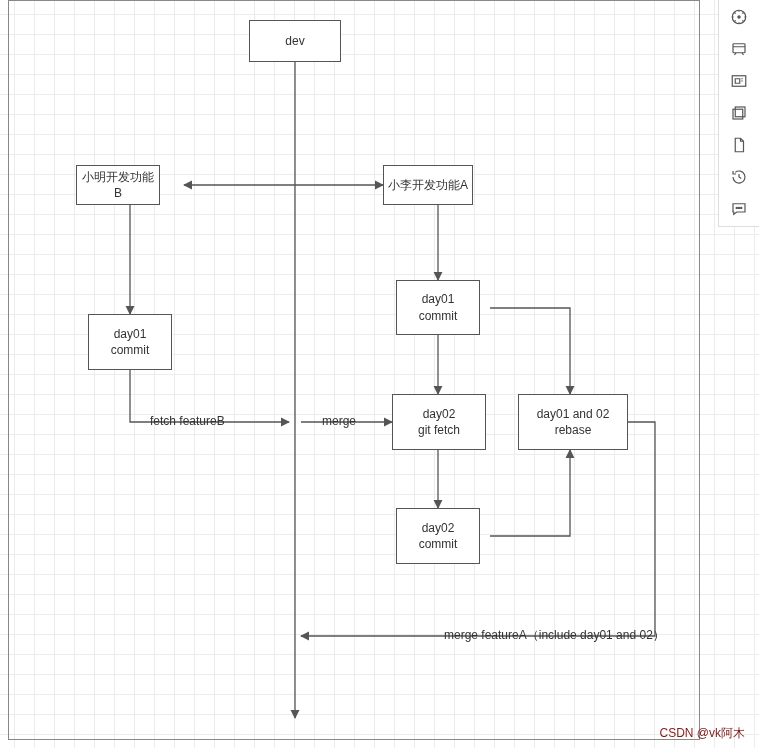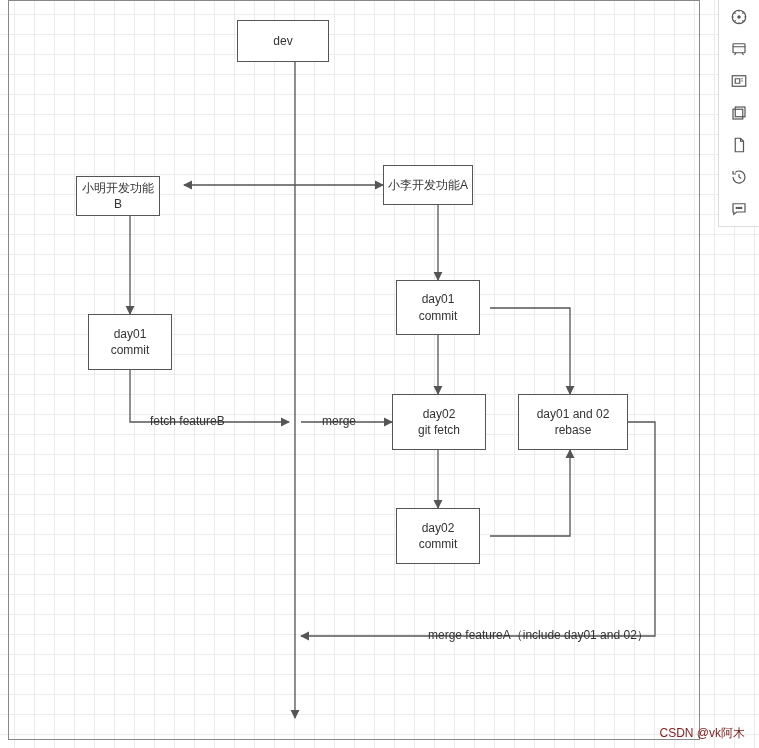--- a/index.html
+++ b/index.html
@@ -53,43 +53,43 @@
       <line x1="438" y1="450" x2="438" y2="508" marker-end="url(#ah)"></line>
 
       <polyline points="490,308 570,308 570,394" marker-end="url(#ah)"></polyline>
 
       <polyline points="490,536 570,536 570,450" marker-end="url(#ah)"></polyline>
 
       <polyline points="625,422 655,422 655,636 301,636" marker-end="url(#ah)"></polyline>
     </g>
   </svg>
 
-  <div class="box" style="left:237px;top:20px;width:92px;height:42px">
+  <div class="box" style="left:249px;top:20px;width:92px;height:42px">
       <span>dev</span>
     </div>
-  <div class="box" style="left:76px;top:176px;width:84px;height:40px">
+  <div class="box" style="left:76px;top:165px;width:84px;height:40px">
       <span>小明开发功能B</span>
     </div>
   <div class="box" style="left:383px;top:165px;width:90px;height:40px">
       <span>小李开发功能A</span>
     </div>
   <div class="box" style="left:88px;top:314px;width:84px;height:56px;white-space:pre-line"><span>day01
 commit</span></div>
   <div class="box" style="left:396px;top:280px;width:84px;height:55px;white-space:pre-line"><span>day01
 commit</span></div>
   <div class="box" style="left:392px;top:394px;width:94px;height:56px;white-space:pre-line"><span>day02
 git fetch</span></div>
   <div class="box" style="left:396px;top:508px;width:84px;height:56px;white-space:pre-line"><span>day02
 commit</span></div>
   <div class="box" style="left:518px;top:394px;width:110px;height:56px;white-space:pre-line"><span>day01 and 02
 rebase</span></div>
 
   <div class="lbl" style="left:150px;top:414px">fetch featureB</div>
   <div class="lbl" style="left:322px;top:414px">merge</div>
-  <div class="lbl" style="left:428px;top:627px">merge featureA（include day01 and 02）</div>
+  <div class="lbl" style="left:444px;top:627px">merge featureA（include day01 and 02）</div>
 
   <div class="toolbar">
     <div class="tool">
         <svg width="18" height="18" viewBox="0 0 24 24" fill="none" stroke="currentColor" stroke-width="1.6">
           <circle cx="12" cy="12" r="9"></circle>
           <path d="M12 3v2M12 19v2M3 12h2M19 12h2M6 6l1.5 1.5M16.5 16.5L18 18M18 6l-1.5 1.5M7.5 16.5L6 18"></path>
           <circle cx="12" cy="12" r="1.5" fill="currentColor"></circle>
         </svg>
       </div>
     <div class="tool">

